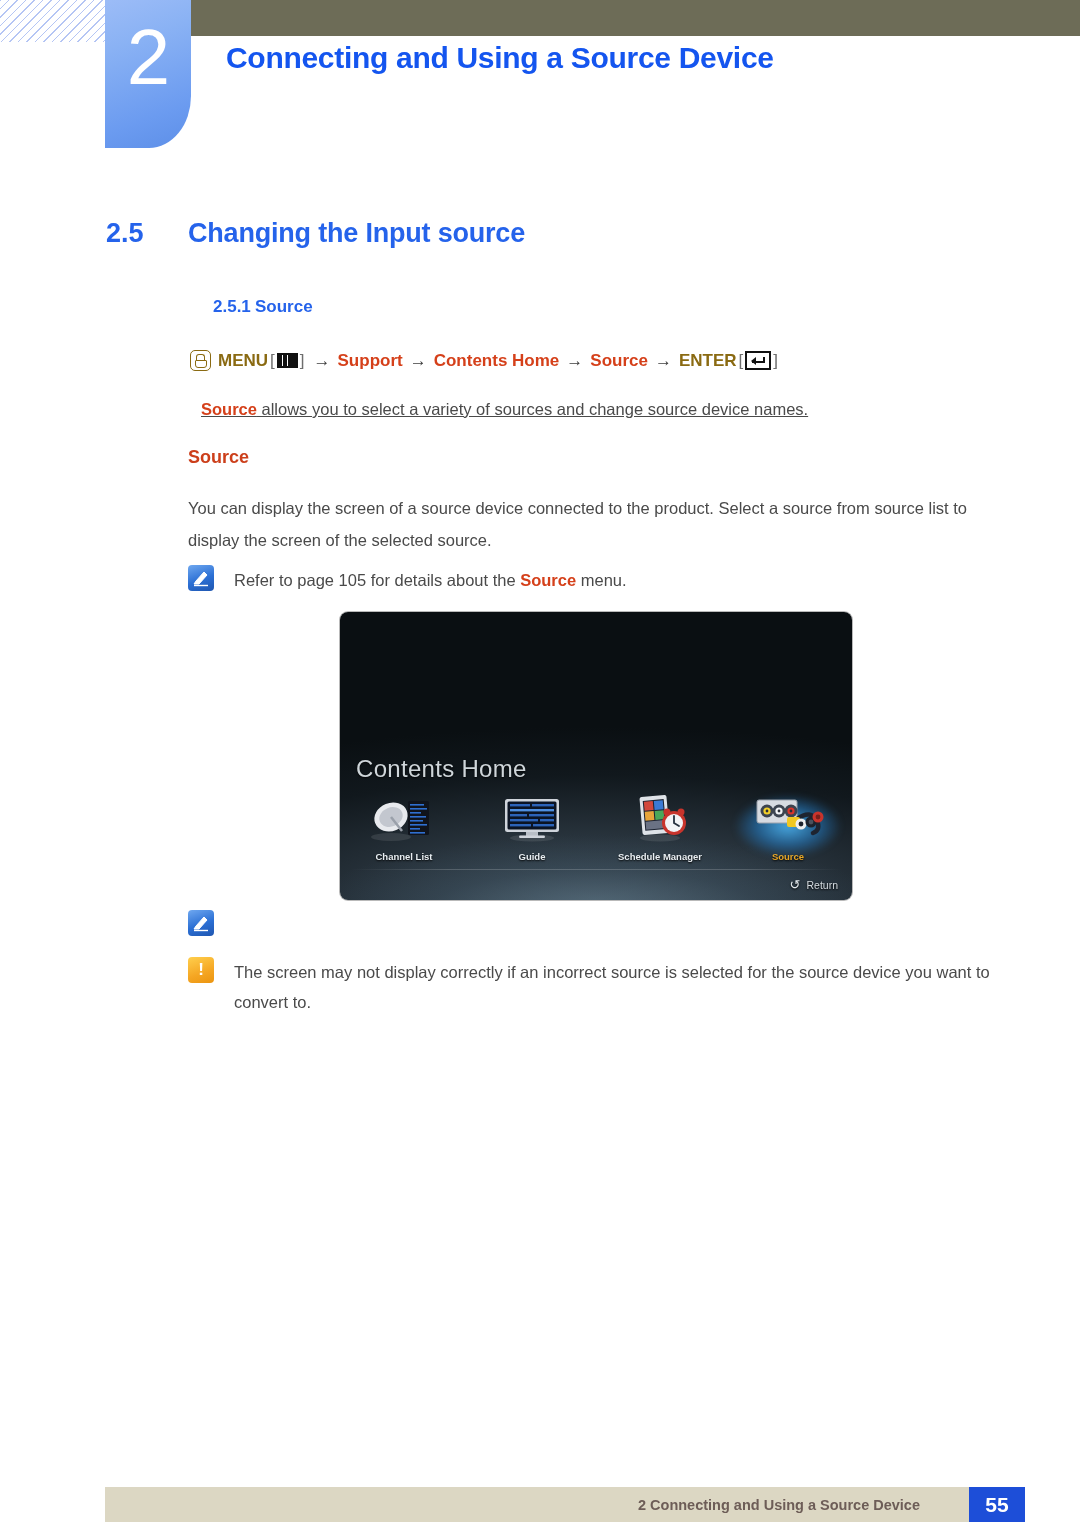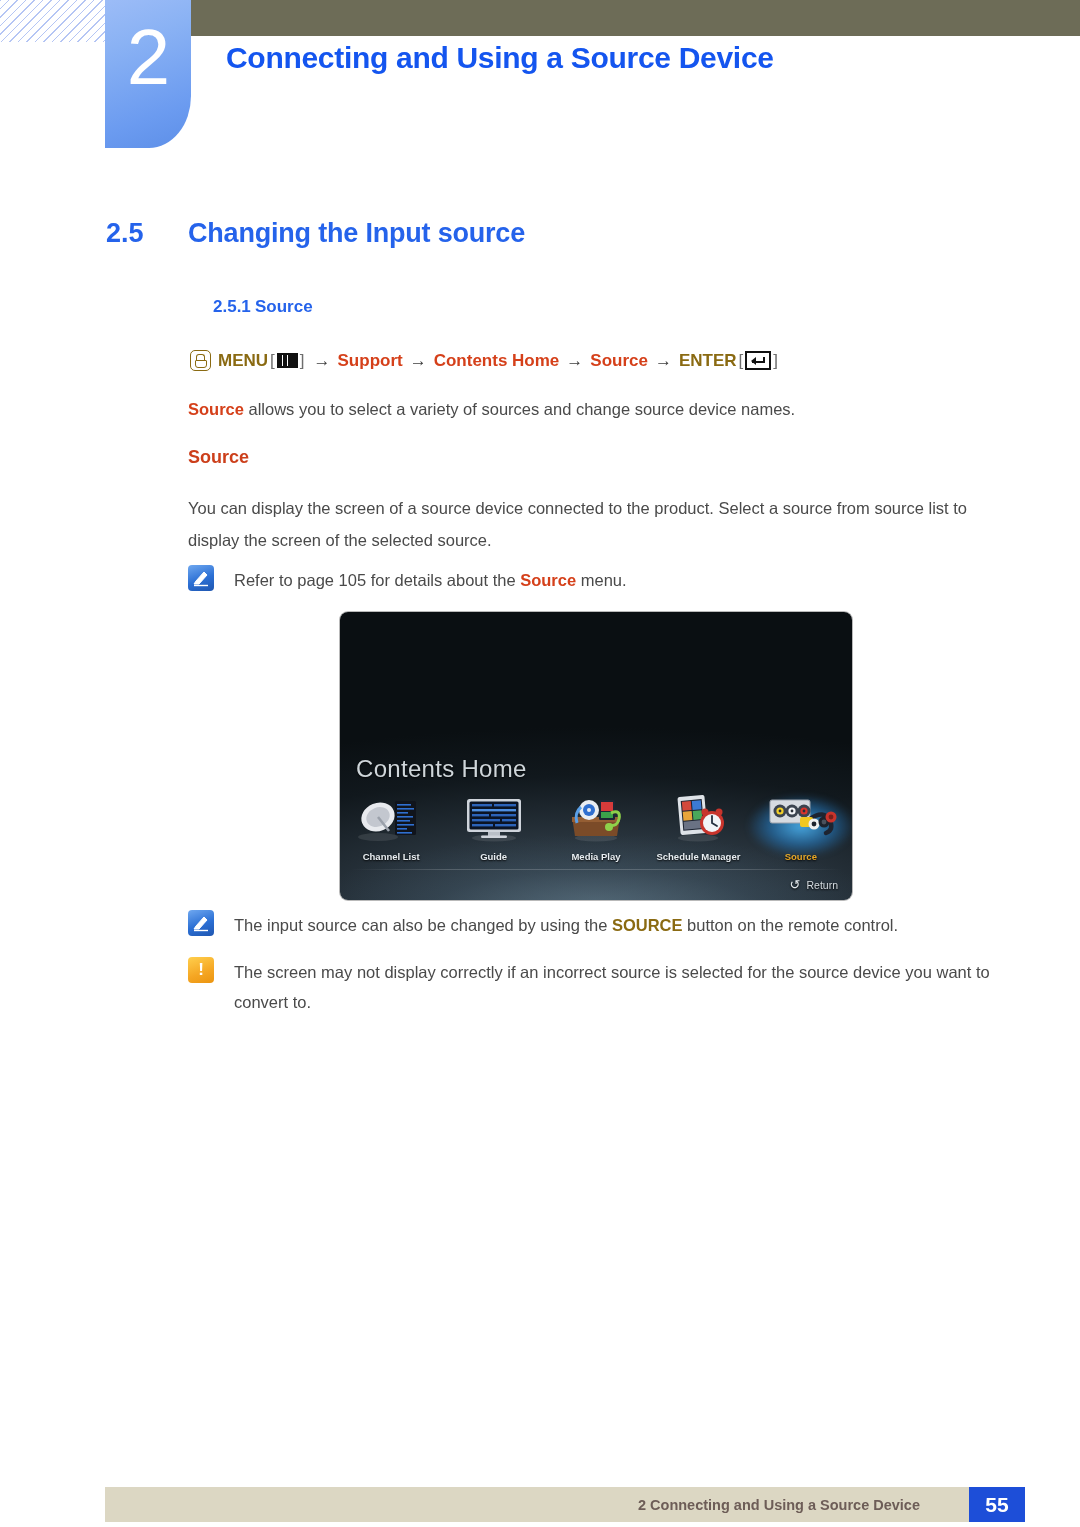--- a/index.html
+++ b/index.html
@@ -109,21 +109,21 @@
     border-top:4px solid transparent;border-bottom:4px solid transparent;
     border-right:5px solid #111;
   }
 
   
   .para{
     position:absolute;
     font-size:16.5px;color:#4a4a4a;line-height:32px;
   }
   .para b.red{color:#d5401a;font-weight:bold;}
-  .intro{left:188px;top:393px;width:820px;}
+  .intro{left:201px;top:393px;width:820px;text-decoration:underline;}
   .subhead-source{
     position:absolute;left:188px;top:447px;
     font-size:18px;font-weight:bold;color:#cc3f1b;
   }
   .body1{left:188px;top:492px;width:825px;}
 
   
   .note{position:absolute;display:flex;}
   .note .txt{font-size:16.5px;color:#4a4a4a;line-height:30px;}
   .note .txt b.red{color:#d5401a;font-weight:bold;}
@@ -310,39 +310,20 @@
             <rect x="15" y="33" width="21" height="2.4"></rect>
               <rect x="38" y="33" width="21" height="2.4"></rect>
           </g>
           <rect x="31" y="41" width="12" height="4" fill="#b9bfc7"></rect>
           <rect x="24" y="44.5" width="26" height="2.5" rx="1.2" fill="#cfd4db"></rect>
         </svg>
       </div>
       <div class="lbl">Guide</div>
     </div>
 
-    <div class="tv-item">
-      <div class="thumb">
-        <svg width="74" height="52" viewBox="0 0 74 52">
-          <ellipse cx="37" cy="47" rx="21" ry="3.5" fill="rgba(255,255,255,.10)"></ellipse>
-          <path d="M13 26 L61 26 L58 45 L16 45 Z" fill="#7b4b28"></path>
-          <path d="M13 26 L61 26 L61 31 L13 31 Z" fill="#955e33"></path>
-          <circle cx="30" cy="19" r="10" fill="#e9edf2"></circle>
-          <circle cx="30" cy="19" r="6" fill="#2f6fd0"></circle>
-          <circle cx="30" cy="19" r="2" fill="#e9edf2"></circle>
-          <rect x="40" y="9" width="16" height="20" rx="1.5" fill="#1d2735"></rect>
-          <rect x="42" y="11" width="12" height="9" fill="#d63b3b"></rect>
-          <rect x="42" y="21" width="12" height="6" fill="#3ba24a"></rect>
-          <path d="M52 22 q10 -4 8 6 q-2 8 -9 6" stroke="#8ed14a" stroke-width="3" fill="none"></path>
-          <circle cx="50" cy="36" r="4" fill="#8ed14a"></circle>
-          <path d="M22 16 q-7 6 -4 16" stroke="#5aa0e8" stroke-width="3" fill="none"></path>
-        </svg>
-      </div>
-      <div class="lbl">Media Play</div>
-    </div>
 
     <div class="tv-item">
       <div class="thumb">
         <svg width="74" height="52" viewBox="0 0 74 52">
           <ellipse cx="37" cy="47" rx="20" ry="3.5" fill="rgba(255,255,255,.10)"></ellipse>
           <rect x="18" y="5" width="27" height="38" rx="2" fill="#dfe3e8" transform="rotate(-5 31 24)"></rect>
           <rect x="21" y="9" width="21" height="30" fill="#1b2230" transform="rotate(-5 31 24)"></rect>
           <g transform="rotate(-5 31 24)">
             <rect x="22" y="10" width="9" height="9" fill="#d2483c"></rect>
             <rect x="32" y="10" width="9" height="9" fill="#3b7ad4"></rect>
@@ -395,21 +376,20 @@
   </div>
 </div>
 
 <div class="note note-b">
   <div class="icon-note">
     <svg width="18" height="18" viewBox="0 0 18 18">
       <path d="M2 15 L7 15 L15 6 L12 3 L4 12 Z" fill="#ffffff" stroke="#ffffff" stroke-width="1"></path>
       <path d="M2 16.5 L16 16.5" stroke="#ffffff" stroke-width="1.4"></path>
     </svg>
   </div>
-  <div class="txt"><span>The input source can also be changed by using the </span><b class="gold">SOURCE</b><span> button on the remote control.</span></div>
 </div>
 
 <div class="note note-c">
   <div class="icon-warn"></div>
   <div class="txt">The screen may not display correctly if an incorrect source is selected for the source device you want to convert to.</div>
 </div>
 
 <div class="footer-bar"></div>
 <div class="footer-text">2 Connecting and Using a Source Device</div>
 <div class="footer-page">55</div>

